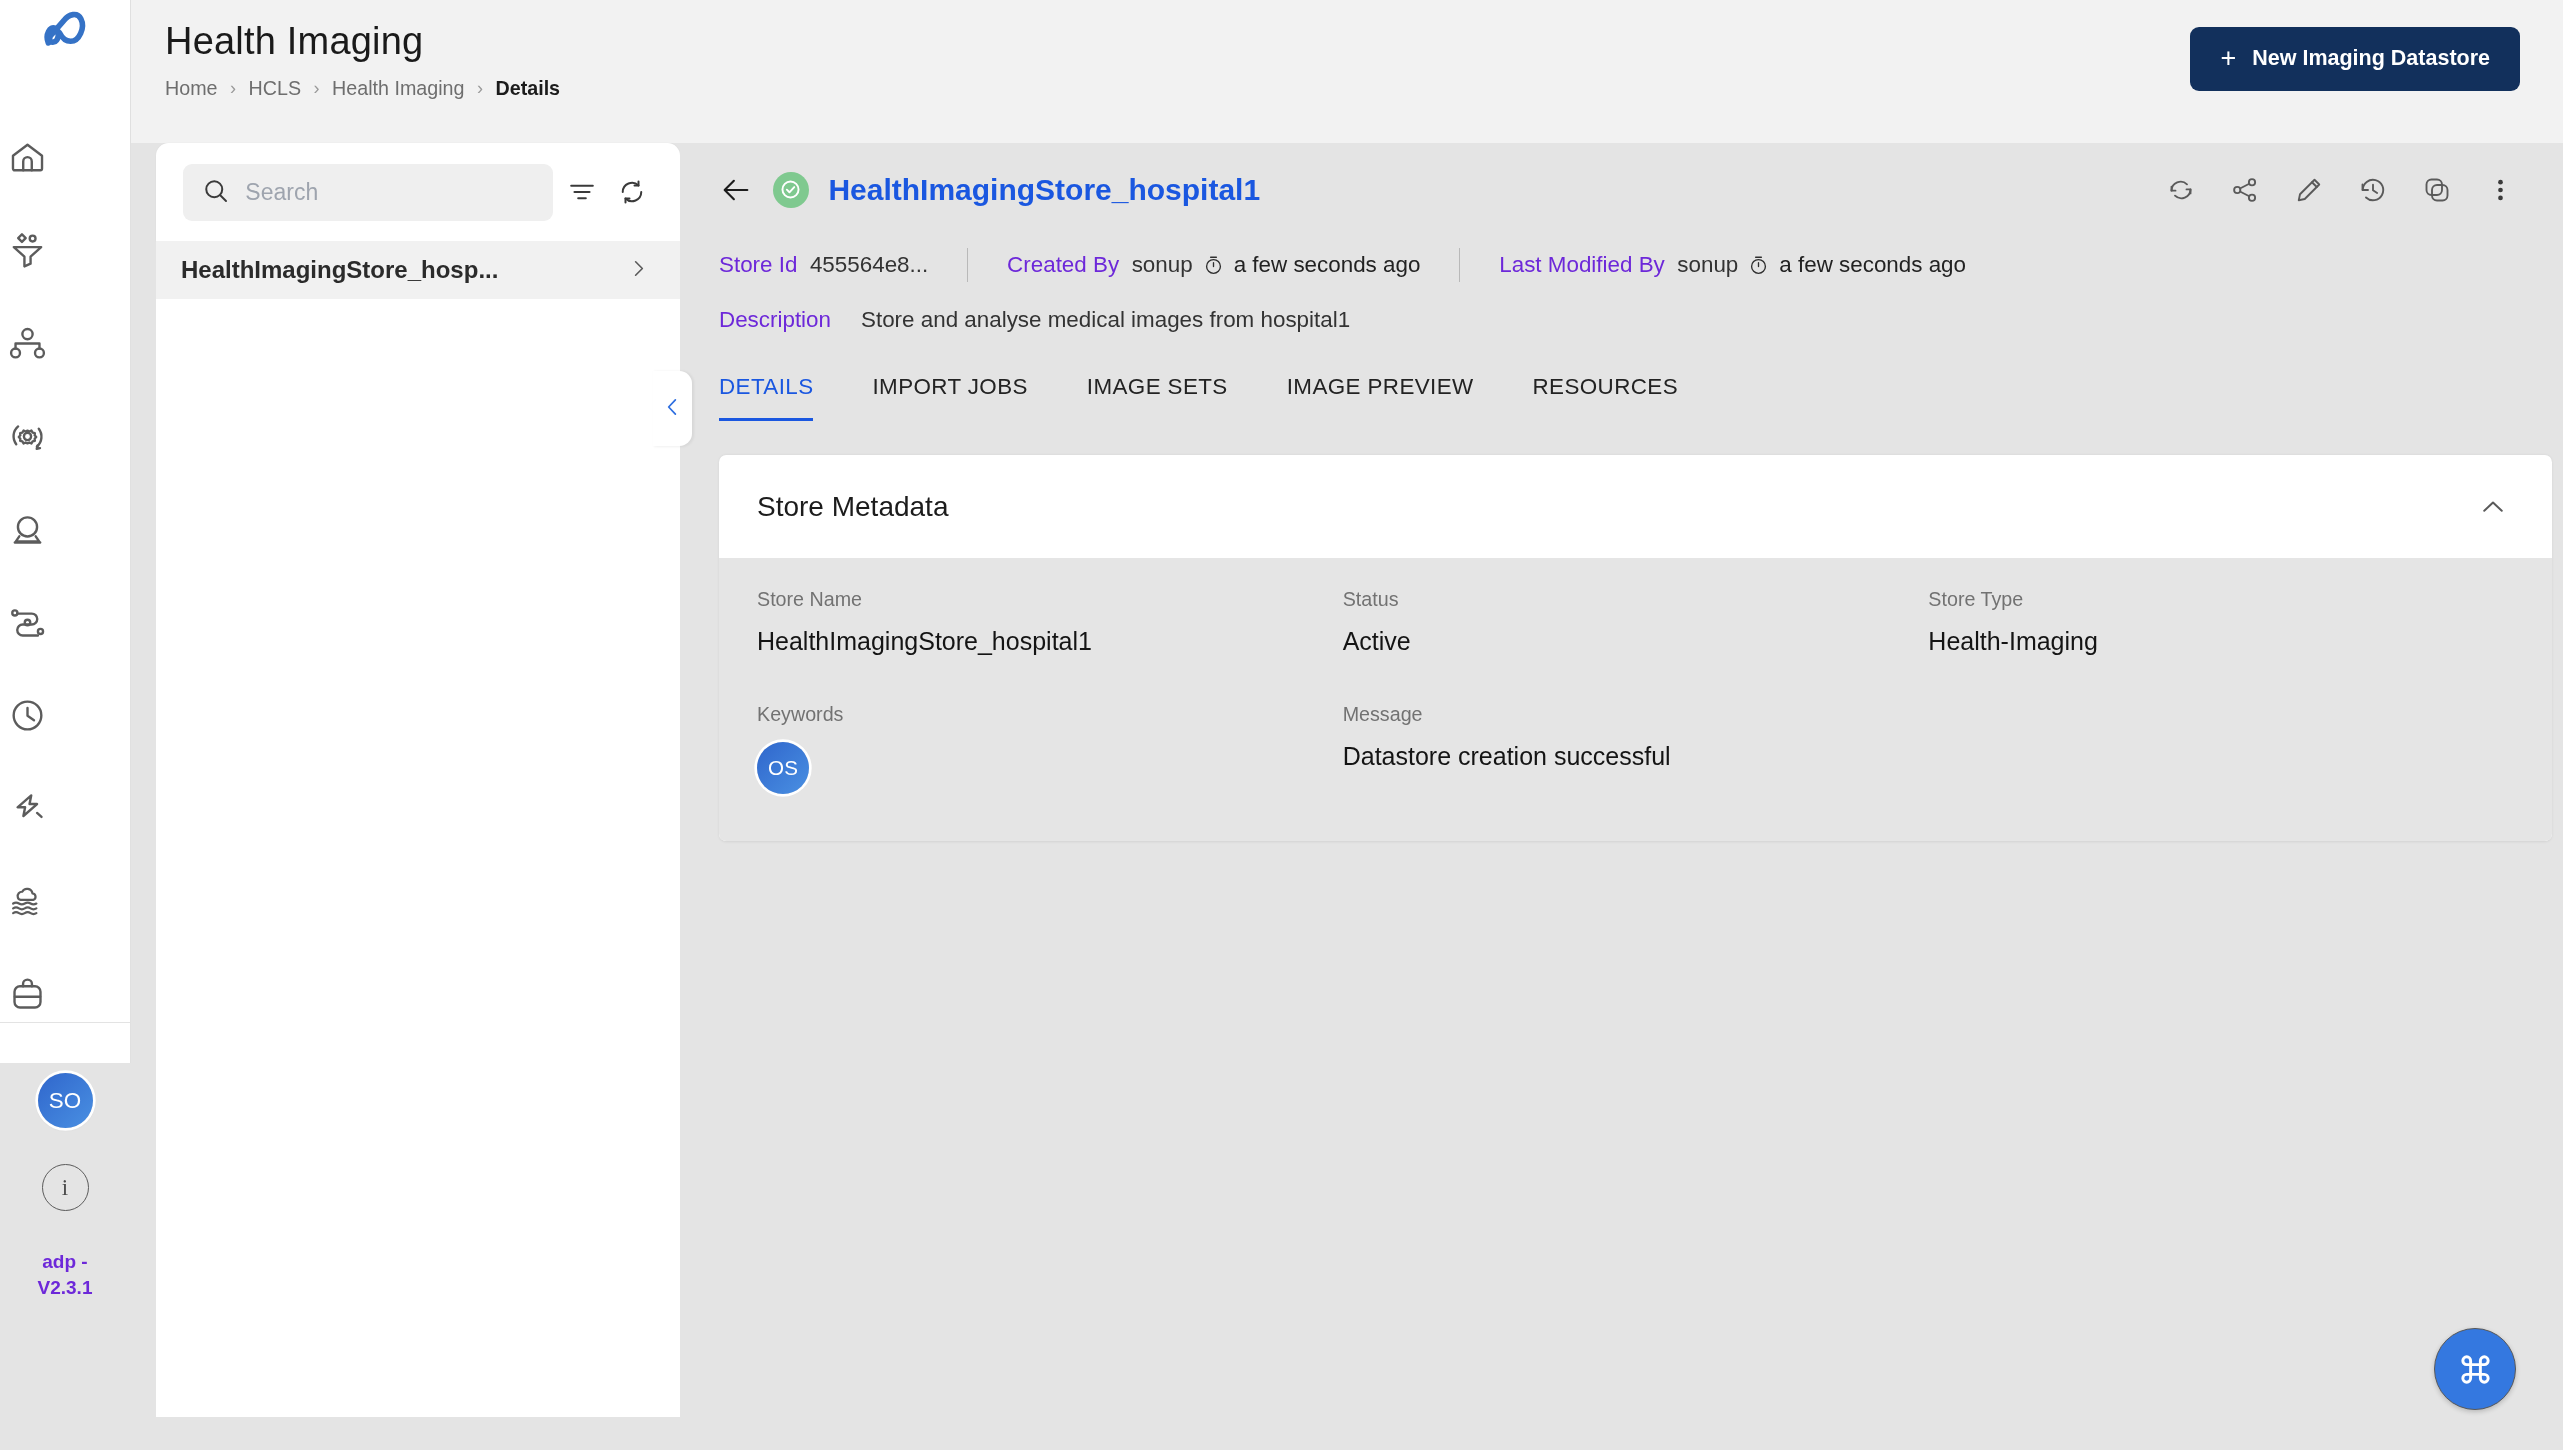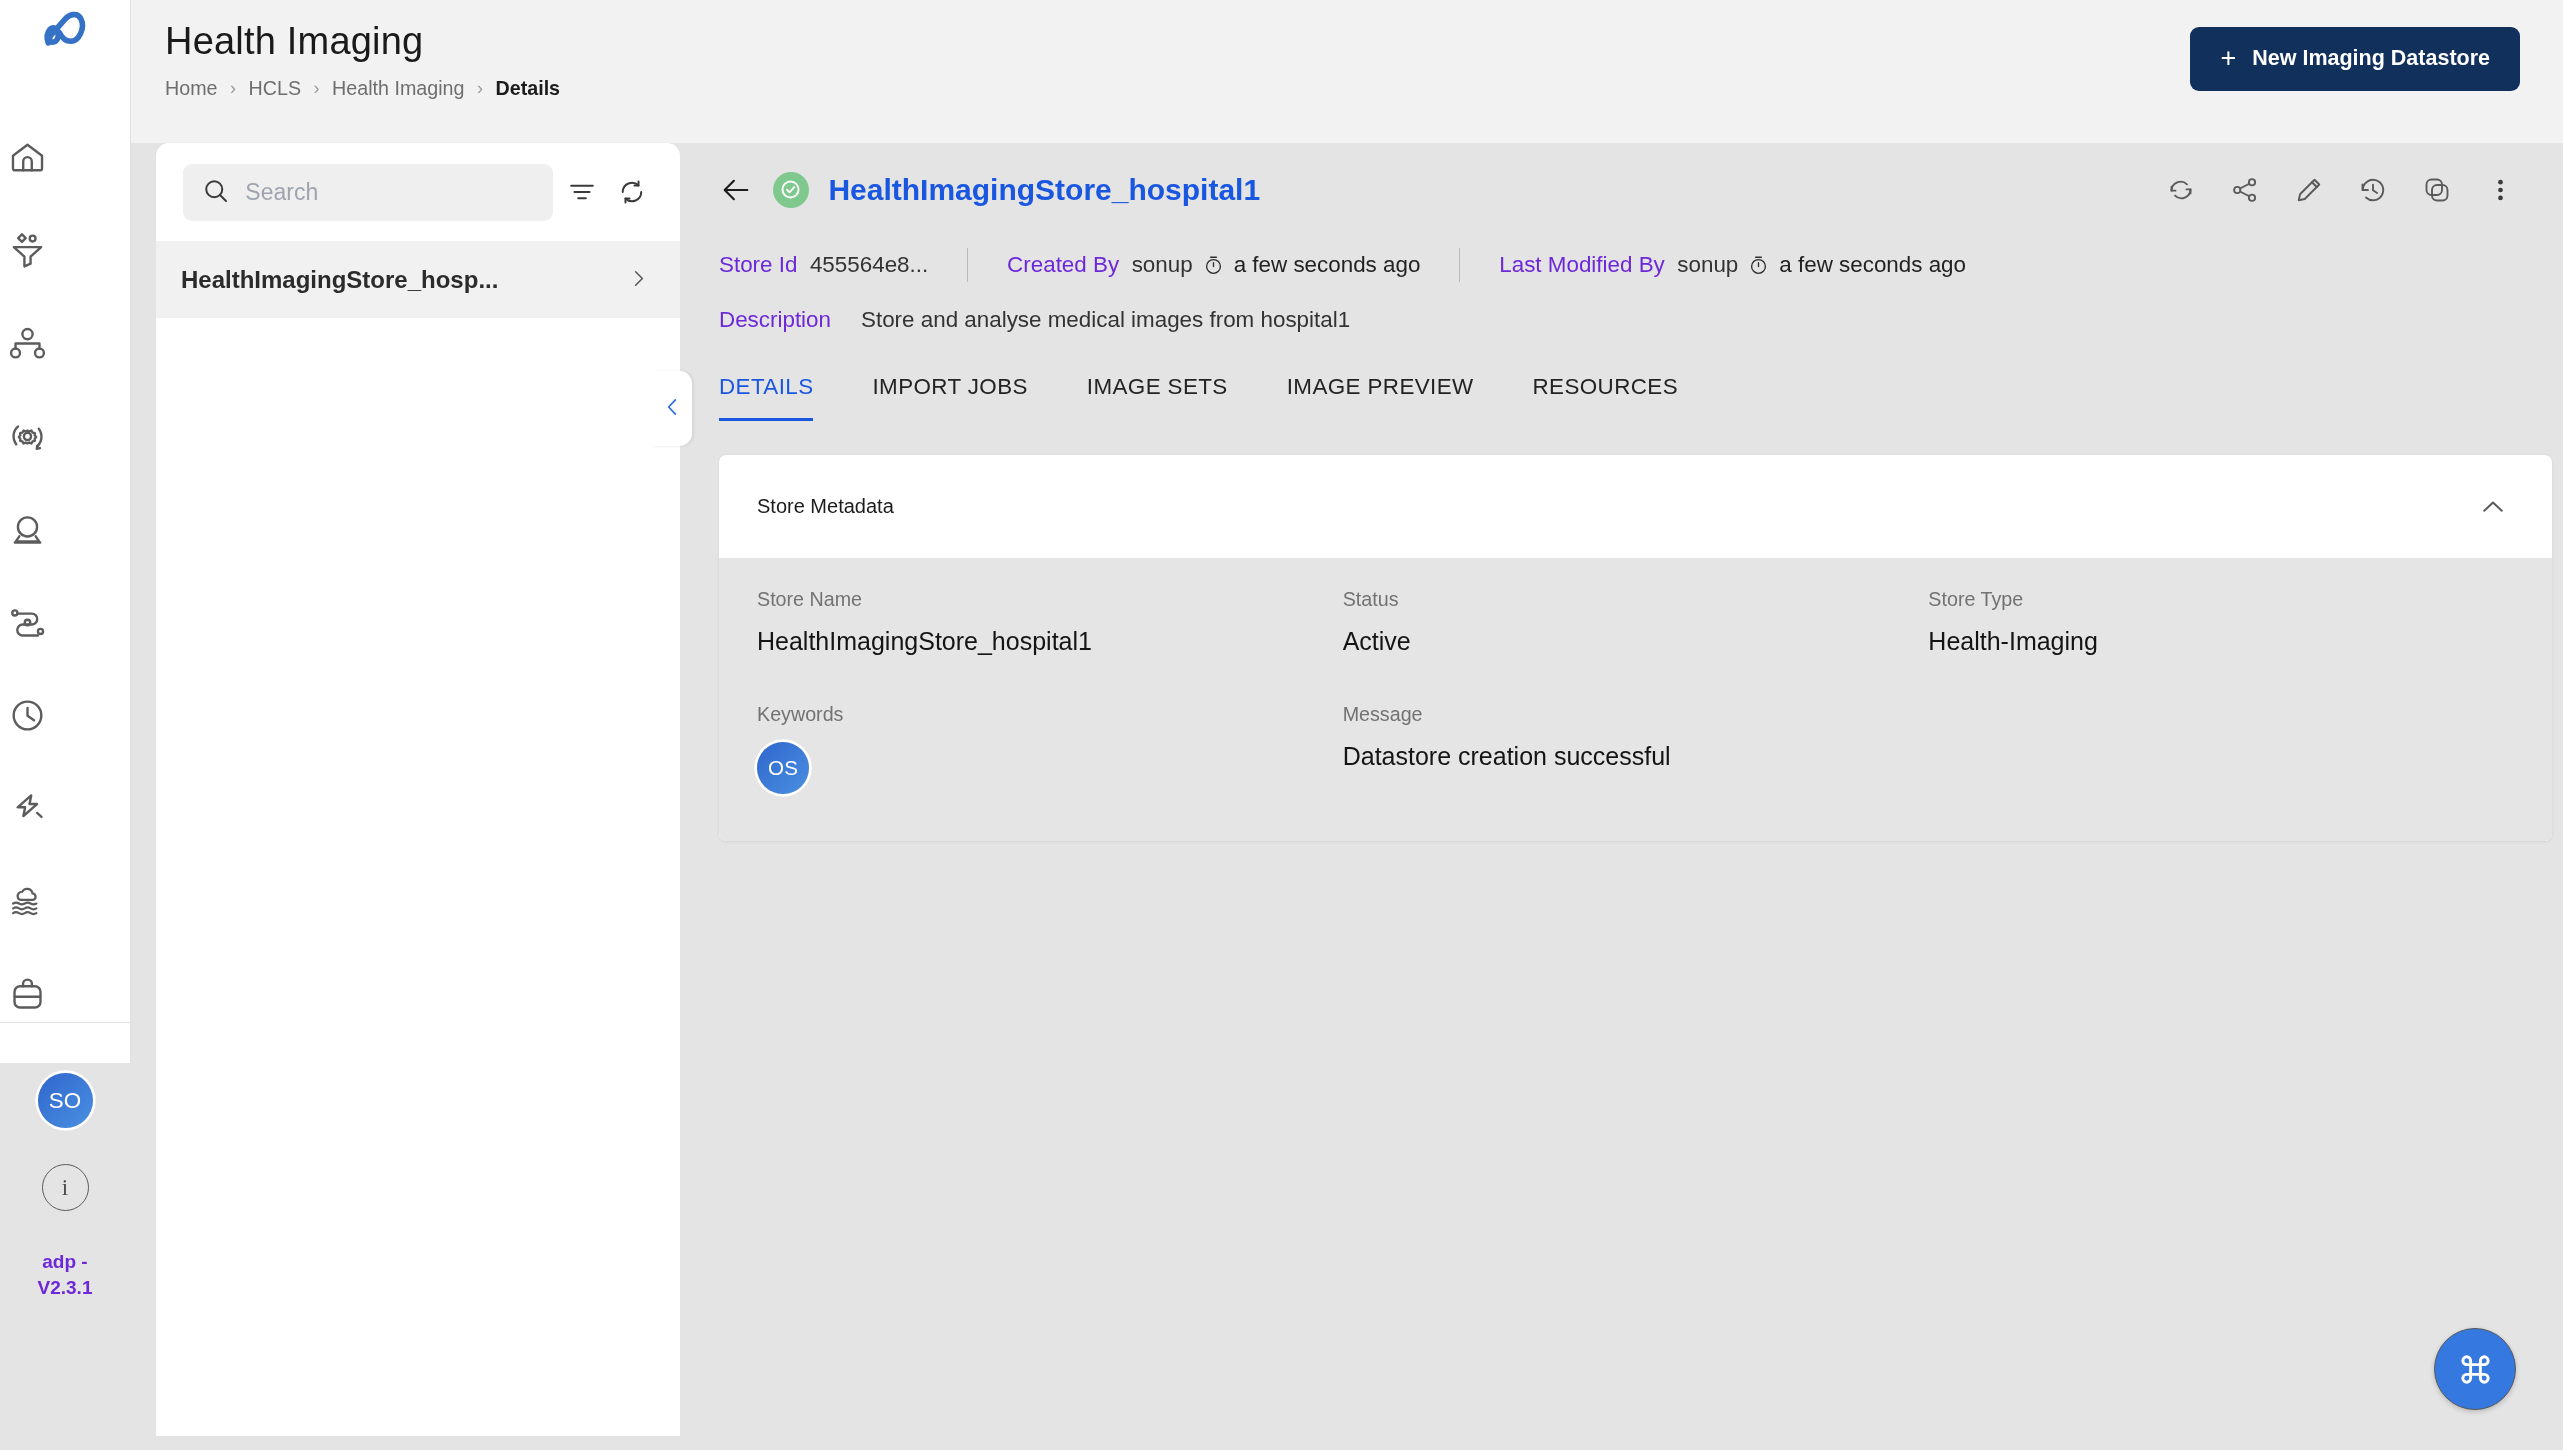--- a/index.html
+++ b/index.html
@@ -86,21 +86,21 @@
   .search-input::placeholder { color:#9ea4ae; }
   .icon-btn { width:43px; height:43px; display:flex; align-items:center; justify-content:center; cursor:pointer; }
   .collapse-tab {
     position:absolute; top: 228px; left: 497px;
     width: 39px; height: 75px; background:#fff;
     border-radius: 0 12.5px 12.5px 0;
     display:flex; align-items:center; justify-content:center; cursor:pointer;
     box-shadow: 1.8px 0.9px 2.7px rgba(0,0,0,.06); z-index: 6;
   }
   .listrow {
-    background:#f1f1f1; height: 77px; display:flex; align-items:center;
+    background:#f1f1f1; height: 58px; display:flex; align-items:center;
     justify-content:space-between; padding: 0 30px 0 25px; cursor:pointer;
   }
   .listrow-label { font-size:24px; font-weight:bold; color:#2b2b2b; }
   .listbody { background:#fff; height: 1118px; border-radius: 0 0 0 0; }
 
   
   .detail { flex:1 1 auto; background:#e4e4e4; min-width:0; position:relative; padding: 0 39px 0 39px; }
   .detail-head { display:flex; align-items:center; justify-content:space-between; padding-top: 27px; }
   .detail-title-wrap { display:flex; align-items:center; gap: 19.7px; }
   .back-arrow { cursor:pointer; display:flex; align-items:center; }
@@ -127,21 +127,21 @@
   }
   .tab.active { color:#1a57e0; border-bottom-color:#1a57e0; }
 
   
   .card {
     margin-top: 34px; background:#fff; border-radius: 7.2px;
     box-shadow: 0 0.9px 2.7px rgba(0,0,0,.08); overflow:hidden;
     width: 1833px;
   }
   .card-head { display:flex; align-items:center; justify-content:space-between; padding: 30px 38px; }
-  .card-title { font-size:20px; color:#1c1c1c; }
+  .card-title { font-size:28px; color:#1c1c1c; }
   .card-body { background:#e5e5e5; padding: 30px 38px 47px 38px; }
   .grid3 { display:flex; }
   .cell { flex: 1 1 0; min-width:0; padding-right: 27px; }
   .cell-label { font-size:19.7px; color:#727272; margin-bottom: 16px; }
   .cell-value { font-size:25px; color:#141414; }
   .grid-row2 { display:flex; margin-top: 47px; }
   .kw-badge {
     width: 52px; height:52px; border-radius:50%;
     background: linear-gradient(135deg, #2f66cc 0%, #4a90e2 100%);
     color:#fff; font-size:20.6px; font-weight:500;

